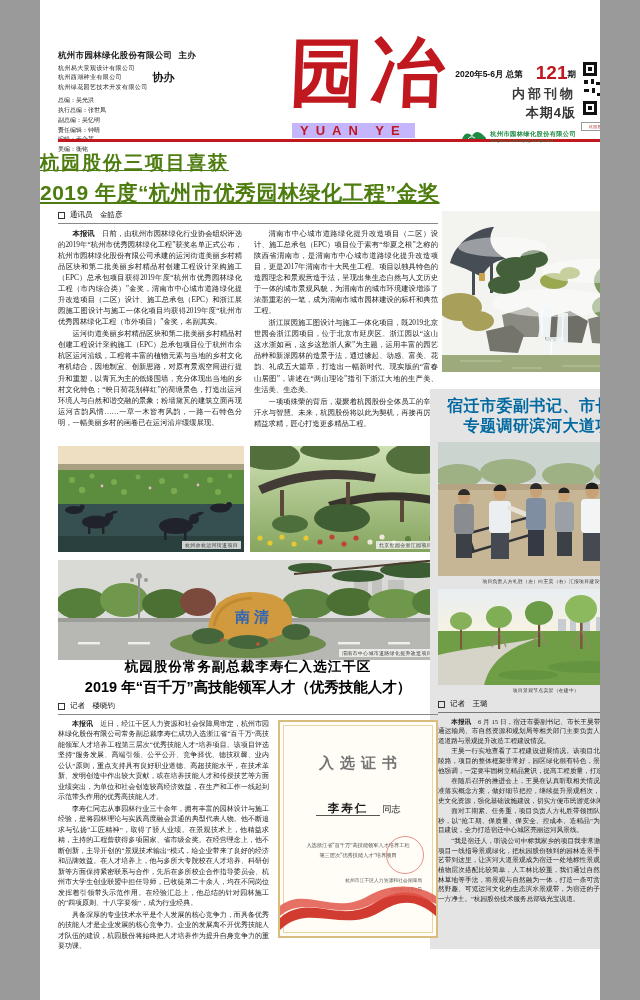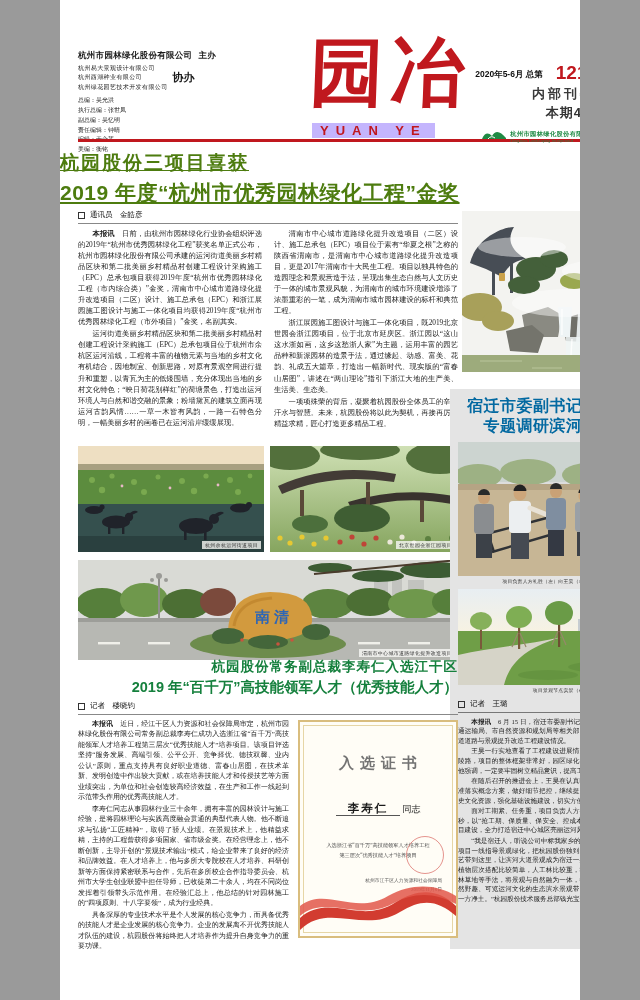--- a/index.html
+++ b/index.html
@@ -1,16 +1,16 @@
 <!DOCTYPE html>
 <html><head>
 <meta charset="utf-8">
 <style>
   html,body{margin:0;padding:0;background:#9a9a9a;}
-  .page{position:relative;width:520px;height:1000px;background:#ffffff;margin:0 auto;overflow:hidden;
+  .page{position:relative;width:560px;height:1000px;background:#ffffff;margin:0 auto;overflow:hidden;
         font-family:"Liberation Serif","DejaVu Serif",serif;color:#1a1a1a;}
 
   
   .pub-info{position:absolute;left:18px;top:50px;width:180px;}
   .org-line{font-family:"Liberation Sans",sans-serif;font-weight:bold;font-size:8.5px;letter-spacing:.3px;display:flex;gap:6px;}
   .co-block{display:flex;align-items:center;gap:5px;margin-top:2px;}
   .co-list div{font-size:6px;line-height:1.55;letter-spacing:.4px;}
   .co-role{font-family:Liberation Serif, serif;font-weight:bold;font-size:11px;}
   .staff-list{margin-top:4px;}
   .staff-list div{font-size:6px;line-height:1.65;color:#222;}
@@ -55,21 +55,21 @@
   .article1{position:absolute;left:18px;top:210px;width:380px;}
   .a1-text{margin-top:4px;height:212px;overflow:hidden;column-count:2;column-gap:12px;
            font-size:7.3px;line-height:1.52;text-align:justify;}
   .photo-row{display:flex;gap:6px;margin-top:6px;}
   .photo-road{margin-top:8px;}
 
   .expo-photo{position:absolute;left:402px;top:211px;}
 
   
   .article2{position:absolute;left:18px;top:658px;width:380px;}
-  .a2-head{font-family:"Liberation Sans",sans-serif;font-weight:900;text-align:right;color:#15803d;}
+  .a2-head{font-family:"Liberation Sans",sans-serif;font-weight:900;text-align:center;color:#000000;}
   .a2-head .l1{font-size:13.5px;letter-spacing:1px;}
   .a2-head .l2{font-size:14.5px;margin-top:2px;}
   .a2-body{margin-top:4px;height:240px;overflow:hidden;font-size:7px;line-height:1.5;text-align:justify;}
 
   .certificate{float:right;width:160px;height:218px;margin:1px 0 5px 9px;background:#fffdf6;
                border:2px solid #d9bd7e;box-sizing:border-box;position:relative;overflow:hidden;}
   .cert-inner{position:absolute;inset:3px;border:1px solid #e6d6a6;text-align:center;}
   .cert-title{margin-top:26px;font-family:"Liberation Sans",sans-serif;font-weight:bold;font-size:15px;
               letter-spacing:6px;color:#737373;text-indent:6px;}
   .cert-name-row{margin-top:26px;font-size:9px;}
@@ -565,19 +565,19 @@
           </div>
           <div class="cert-stamp"></div>
         </div>
         <span class="cert-ribbon">
           <svg width="156" height="60" viewBox="0 0 156 60">
             <path d="M0,46 C30,20 60,54 96,30 C120,15 140,18 156,34 L156,44 C138,28 122,26 100,40 C64,62 28,30 0,58 Z" fill="#d23c30"></path>
             <path d="M0,34 C26,14 54,44 88,24 C112,11 136,12 156,24 L156,32 C134,20 114,20 92,32 C58,50 26,22 0,44 Z" fill="#e2574a" opacity=".85"></path>
           </svg>
         </span>
       </div>
-      <p><b>本报讯</b>　<span>近日，经江干区人力资源和社会保障局审定，杭州市园林绿化股份有限公司常务副总裁李寿仁成功入选浙江省“百千万”高技能领军人才培养工程第三层次“优秀技能人才”培养项目。该项目评选坚持“服务发展、高端引领、公平公开、竞争择优、德技双馨、业内公认”原则，重点支持具有良好职业道德、富春山居图，在技术革新、发明创造中作出较大贡献，或在培养技能人才和传授技艺等方面业绩突出，为单位和社会创造较高经济效益，在生产和工作一线起到示范带头作用的优秀高技能人才。</span></p>
+      <p><b>本报讯</b>　<span>近日，经江干区人力资源和社会保障局审定，杭州市园林绿化股份有限公司常务副总裁李寿仁成功入选浙江省“百千万”高技能领军人才培养工程第三层次“优秀技能人才”培养项目。该项目评选坚持“服务发展、高端引领、公平公开、竞争择优、德技双馨、业内公认”原则，重点支持具有良好职业道德、高超技能水平，在技术革新、发明创造中作出较大贡献，或在培养技能人才和传授技艺等方面业绩突出，为单位和社会创造较高经济效益，在生产和工作一线起到示范带头作用的优秀高技能人才。</span></p>
       <p>李寿仁同志从事园林行业三十余年，拥有丰富的园林设计与施工经验，是将园林理论与实践高度融会贯通的典型代表人物。他不断追求与弘扬“工匠精神”，取得了骄人业绩。在景观技术上，他精益求精，主持的工程曾获得多项国家、省市级金奖。在经营理念上，他不断创新，主导开创的“景观技术输出”模式，给企业带来了良好的经济和品牌效益。在人才培养上，他与多所大专院校在人才培养、科研创新等方面保持紧密联系与合作，先后在多所校企合作指导委员会、杭州市大学生创业联盟中担任导师，已收徒弟二十余人，均在不同岗位发挥着引领带头示范作用。在经验汇总上，他总结的针对园林施工的“四项原则、十八字要领”，成为行业经典。</p>
       <p>具备深厚的专业技术水平是个人发展的核心竞争力，而具备优秀的技能人才是企业发展的核心竞争力。企业的发展离不开优秀技能人才队伍的建设，杭园股份将始终把人才培养作为提升自身竞争力的重要功课。</p>
     </div>
   </div>
 
 </div>
 
 </body></html>

